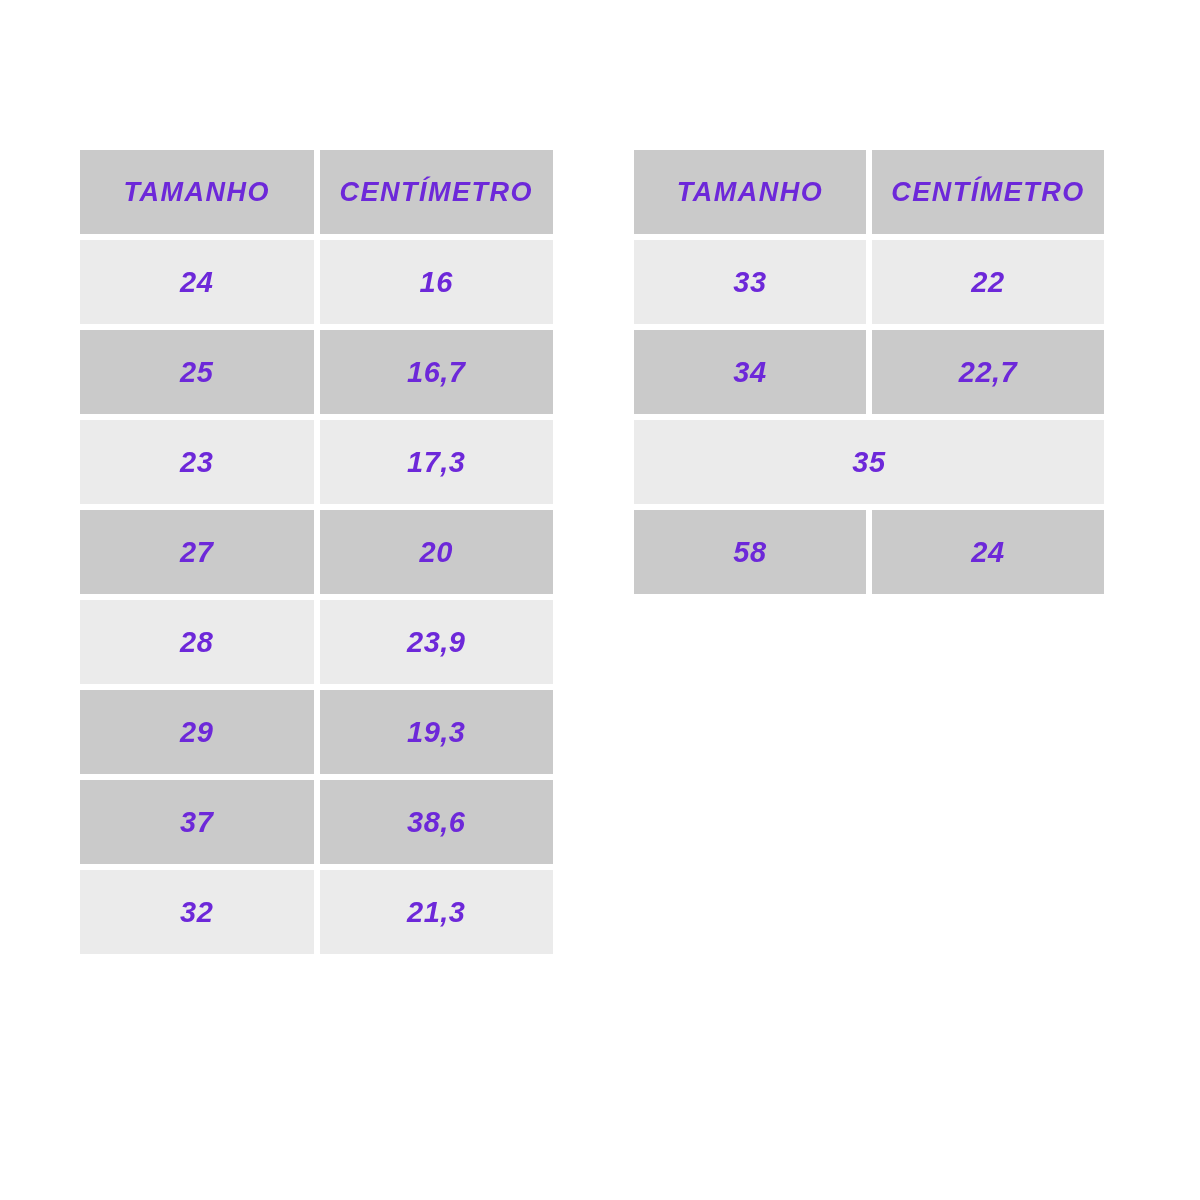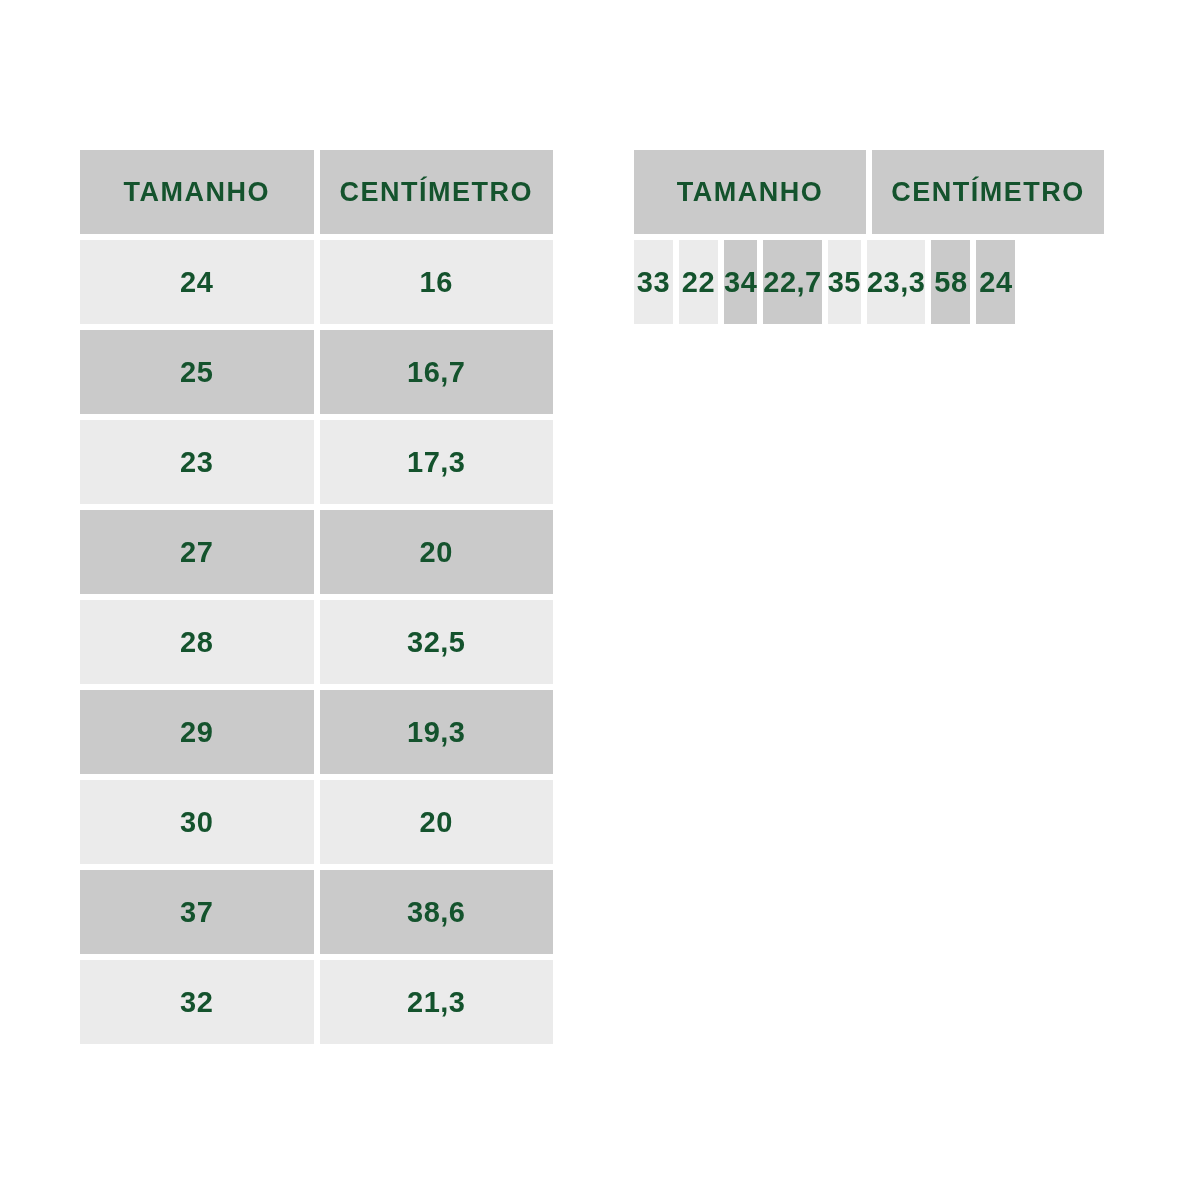--- a/index.html
+++ b/index.html
@@ -27,21 +27,22 @@
     gap:6px;
     height:84px;
     flex:0 0 84px;
   }
   .th,.td{
     flex:1 1 0;
     display:flex;
     align-items:center;
     justify-content:center;
     font-weight:700;
-    color:#14532d;
+    color:#6d28d9;
+    font-style:italic;
   }
   .th{
     background:#cacaca;
     font-size:27px;
     letter-spacing:1.5px;
   }
   .td{
     font-size:29px;
     letter-spacing:0.5px;
     text-align:center;
@@ -71,58 +72,53 @@
         <div class="tr light">
           <div class="td">23</div>
           <div class="td">17,3</div>
         </div>
         <div class="tr dark">
           <div class="td">27</div>
           <div class="td">20</div>
         </div>
         <div class="tr light">
           <div class="td">28</div>
-          <div class="td">32,5</div>
+          <div class="td">23,9</div>
         </div>
         <div class="tr dark">
           <div class="td">29</div>
           <div class="td">19,3</div>
-        </div>
-        <div class="tr light">
-          <div class="td">30</div>
-          <div class="td">20</div>
         </div>
         <div class="tr dark">
           <div class="td">37</div>
           <div class="td">38,6</div>
         </div>
         <div class="tr light">
           <div class="td">32</div>
           <div class="td">21,3</div>
         </div>
       </div>
   </section>
 
   <section class="size-table" id="table-right">
     <div class="thead">
       <div class="th">TAMANHO</div>
       <div class="th">CENTÍMETRO</div>
     </div>
-    <div class="tbody" style="display: flex; flex-direction: row; gap: 6px;">
+    <div class="tbody" style="display: flex; flex-direction: column; gap: 6px;">
         <div class="tr light">
           <div class="td">33</div>
           <div class="td">22</div>
         </div>
         <div class="tr dark">
           <div class="td">34</div>
           <div class="td">22,7</div>
         </div>
         <div class="tr light">
           <div class="td">35</div>
-          <div class="td">23,3</div>
         </div>
         <div class="tr dark">
           <div class="td">58</div>
           <div class="td">24</div>
         </div>
       </div>
   </section>
 
 </div>
 

